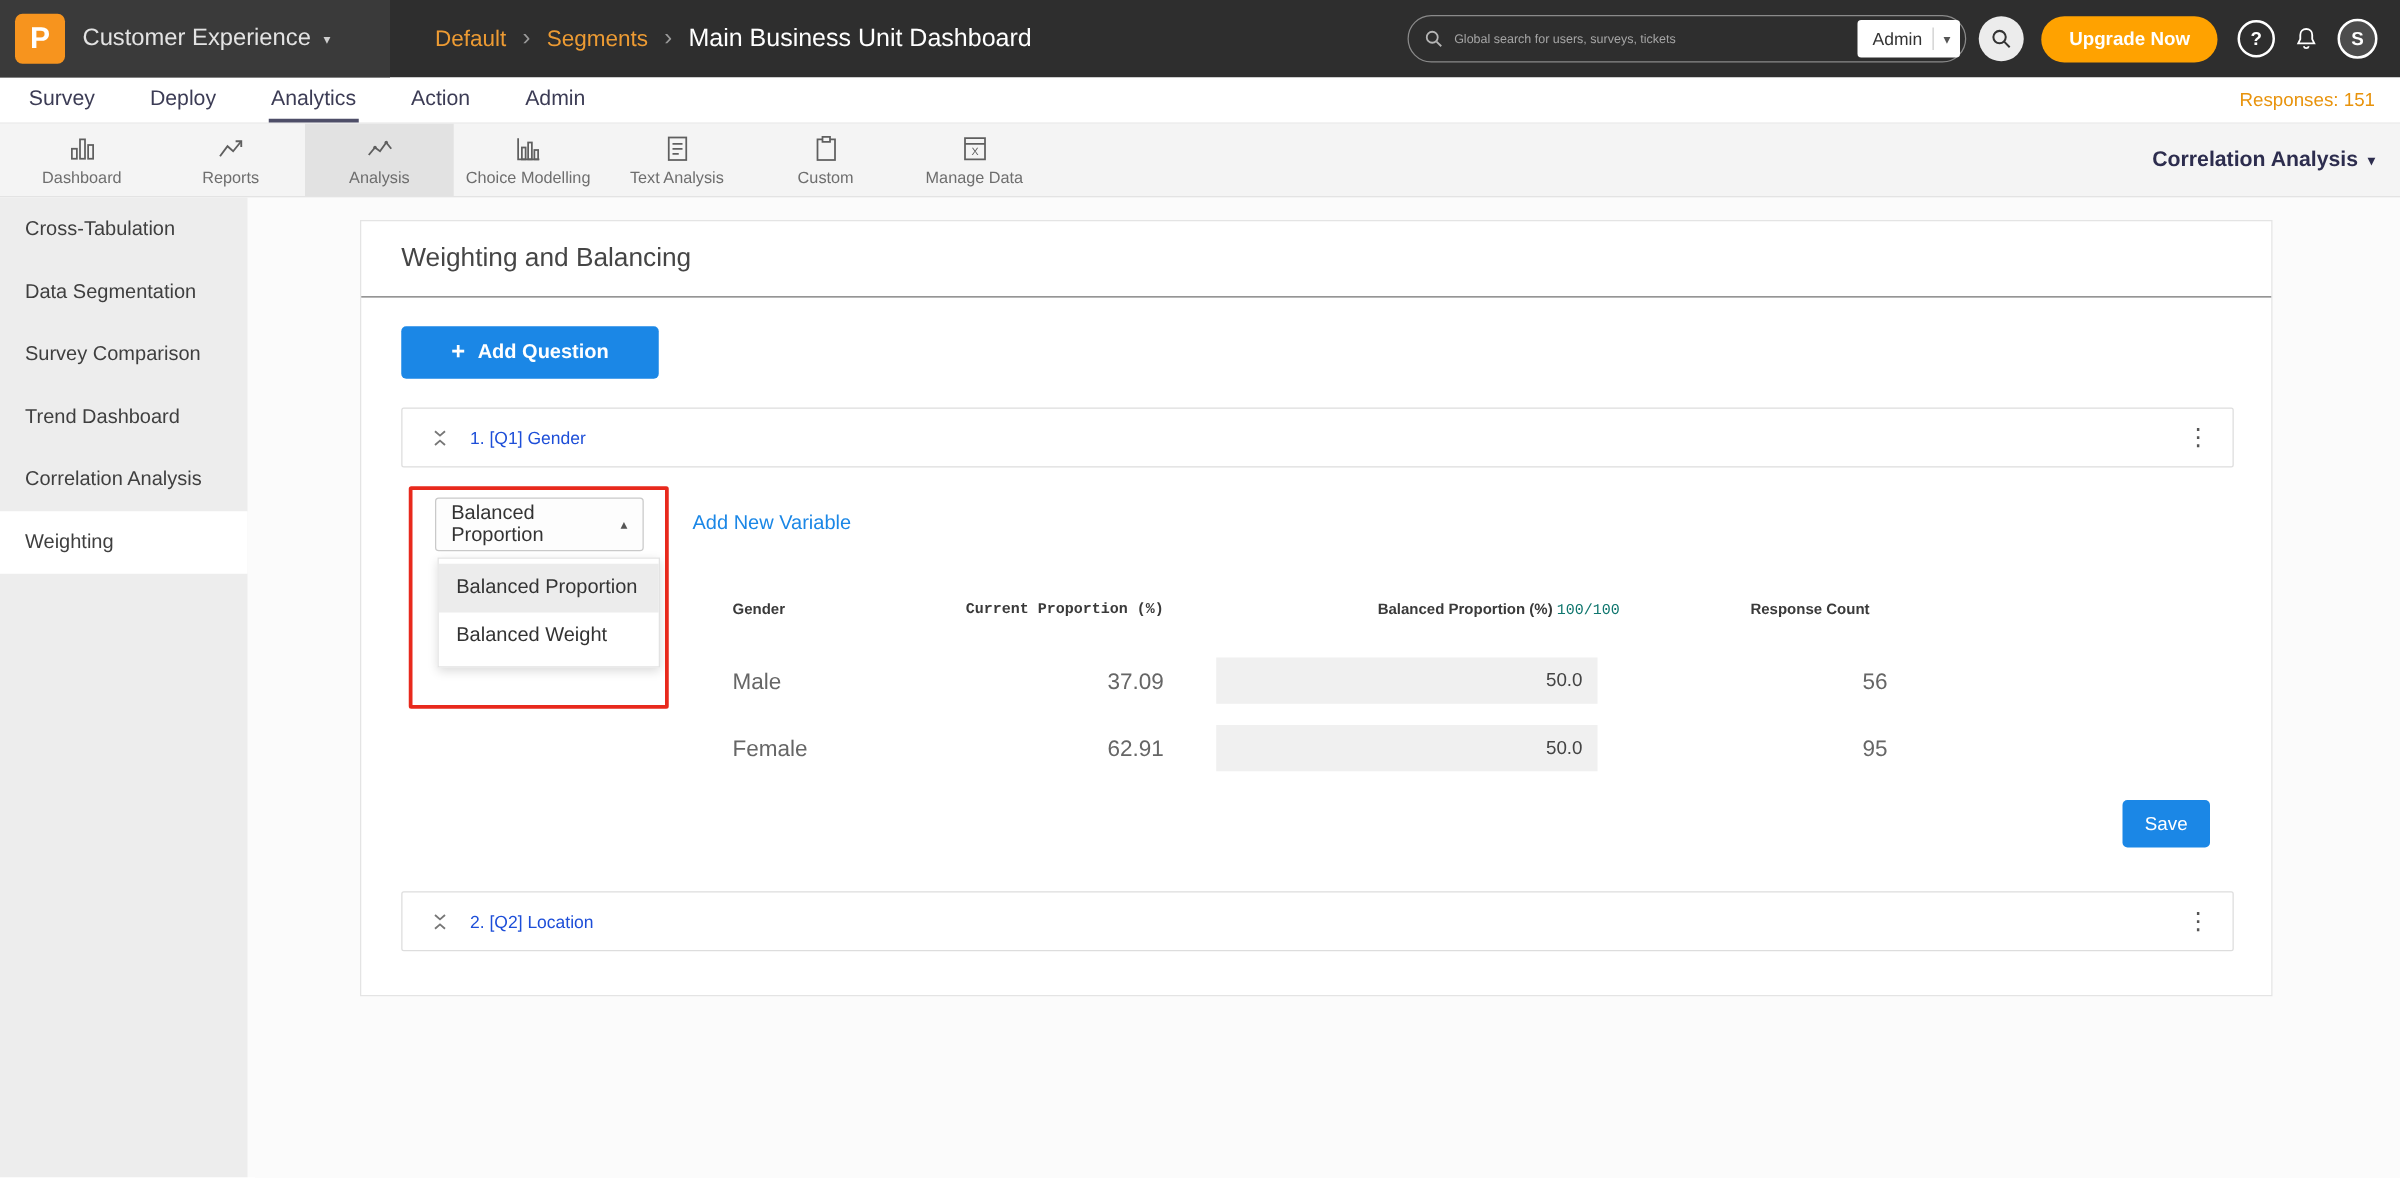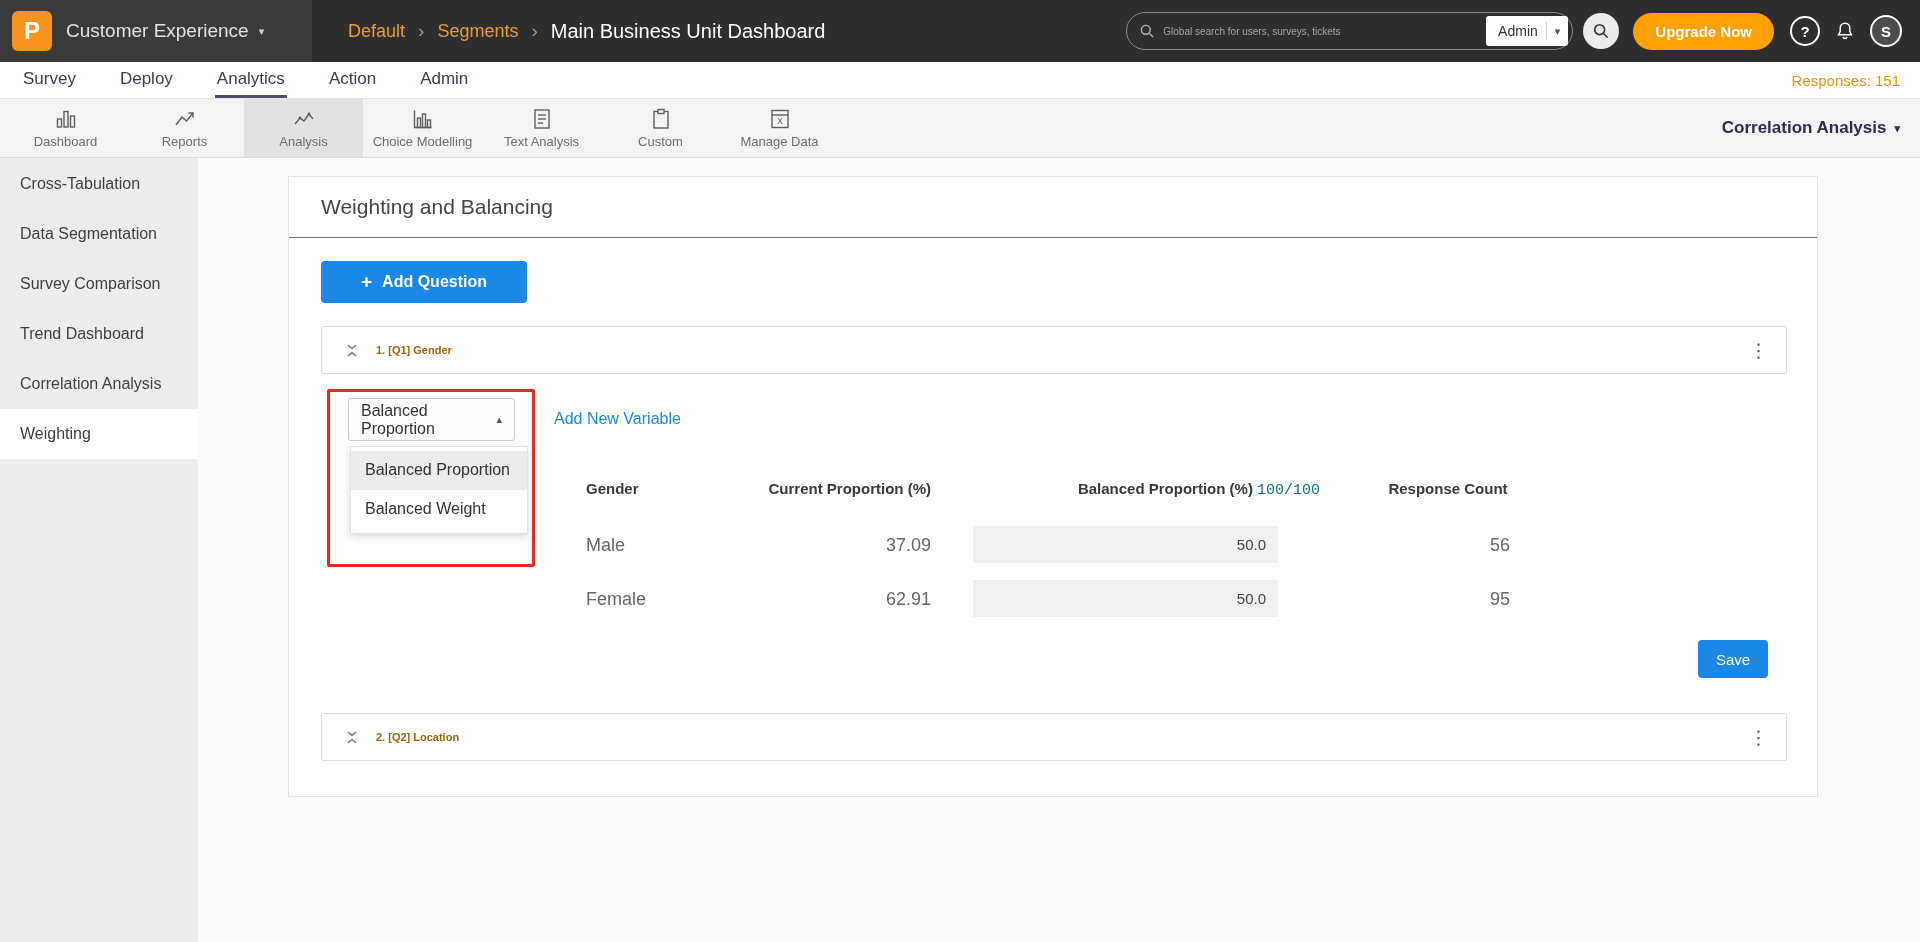--- a/index.html
+++ b/index.html
@@ -56,35 +56,35 @@
   .card-title { font-size:21px; color:#454545; font-weight:normal; }
 
   .btn-primary { background:#1B87E6; color:#fff; border:none; border-radius:4px; cursor:pointer; font-family:inherit; }
   .btn-add { position:absolute; left:32px; top:84px; width:206px; height:42px; font-size:16px; font-weight:bold; display:flex; align-items:center; justify-content:center; gap:10px; }
   .btn-add .plus { font-size:19px; font-weight:bold; }
 
   .qpanel { position:absolute; left:32px; width:1466px; height:48px; border:1px solid #ddd; border-radius:2px; background:#fff; display:flex; align-items:center; }
   .qpanel.q1 { top:149px; }
   .qpanel.q2 { top:536px; }
   .qpanel .collapse { margin-left:23px; display:flex; cursor:pointer; }
-  .qlabel { margin-left:17px; font-size:11px; font-weight:bold; color:#a16207; }
+  .qlabel { margin-left:17px; font-size:14px; font-weight:normal; color:#1d4ed8; }
   .kebab { margin-left:auto; margin-right:18px; font-size:19px; color:#555; cursor:pointer; line-height:1; }
 
   .dd-btn { position:absolute; left:59px; top:221px; width:167px; height:43px; border:1px solid #c9c9c9; border-radius:3px; background:#fdfdfd; display:flex; align-items:center; padding:0 12px; font-size:16px; color:#333; cursor:pointer; z-index:2; }
   .dd-btn .caret { margin-left:10px; color:#555; }
   .dd-menu { position:absolute; left:61px; top:269px; width:178px; background:#fff; border:1px solid #e3e3e3; box-shadow:0 3px 8px rgba(0,0,0,0.15); padding:4px 0; z-index:2; }
   .dd-option { padding:9px 14px; font-size:16px; color:#333; cursor:pointer; line-height:1.3; }
   .dd-option.selected { background:#ececec; }
   .red-box { position:absolute; left:38px; top:212px; width:208px; height:178px; border:3px solid #E8291C; border-radius:2px; pointer-events:none; z-index:5; }
 
   .link-add-var { position:absolute; left:265px; top:233px; font-size:16px; color:#1B87E6; cursor:pointer; text-decoration:none; }
 
-  .th { position:absolute; top:303px; font-size:15px; font-weight:bold; color:#3a3a3a; }
+  .th { position:absolute; top:303px; font-size:12px; font-weight:bold; color:#3a3a3a; }
   .th.gender { left:297px; }
-  .th.current { left:460px; width:182px; text-align:right; }
+  .th.current { left:460px; width:182px; text-align:right;font-family:Liberation Mono, monospace; }
   .th.balanced { left:700px; width:420px; text-align:center; }
   .th.balanced .suffix { font-weight:normal; color:#0f766e;font-family:Liberation Mono, monospace; }
   .th.count { left:1074px; width:170px; text-align:center; }
 
   .td { position:absolute; font-size:18px; color:#666; }
   .td.r1 { top:358px; }
   .td.r2 { top:412px; }
   .td.gender { left:297px; }
   .td.current { left:460px; width:182px; text-align:right; }
   .td.count { left:1061px; width:160px; text-align:right; }

